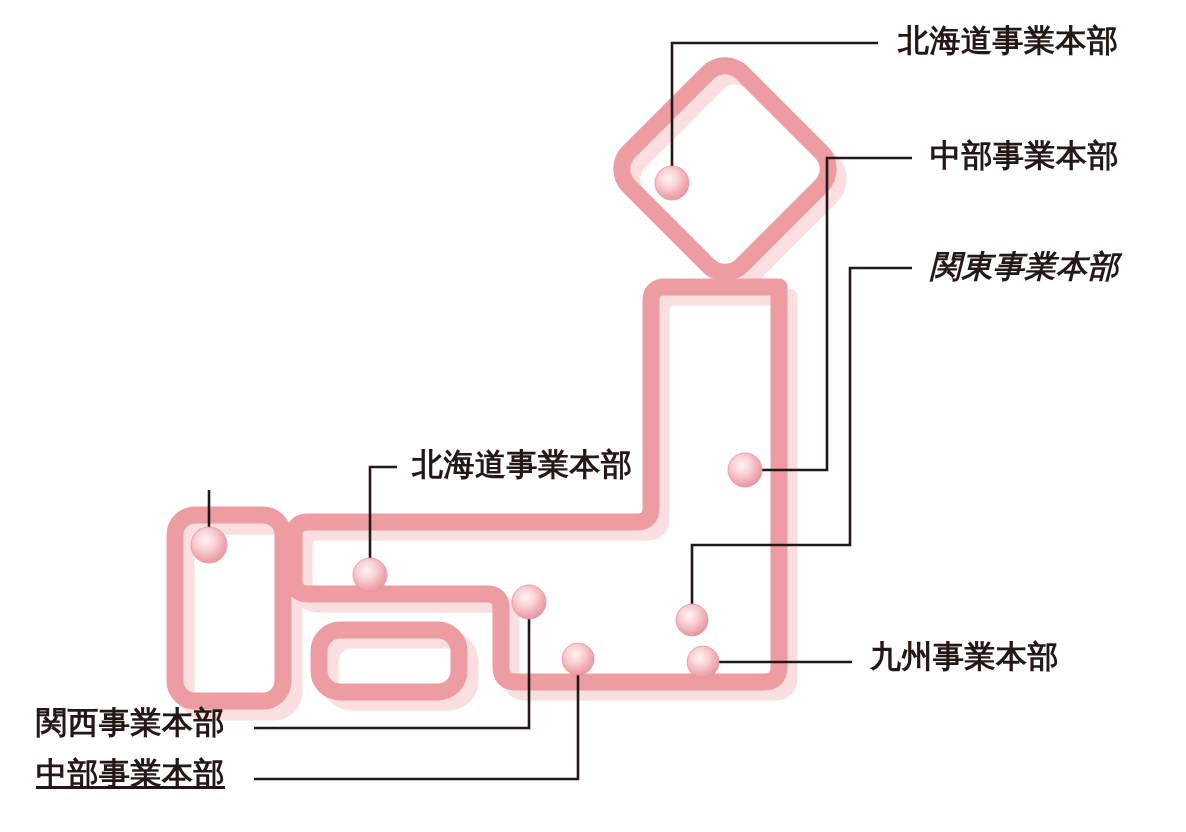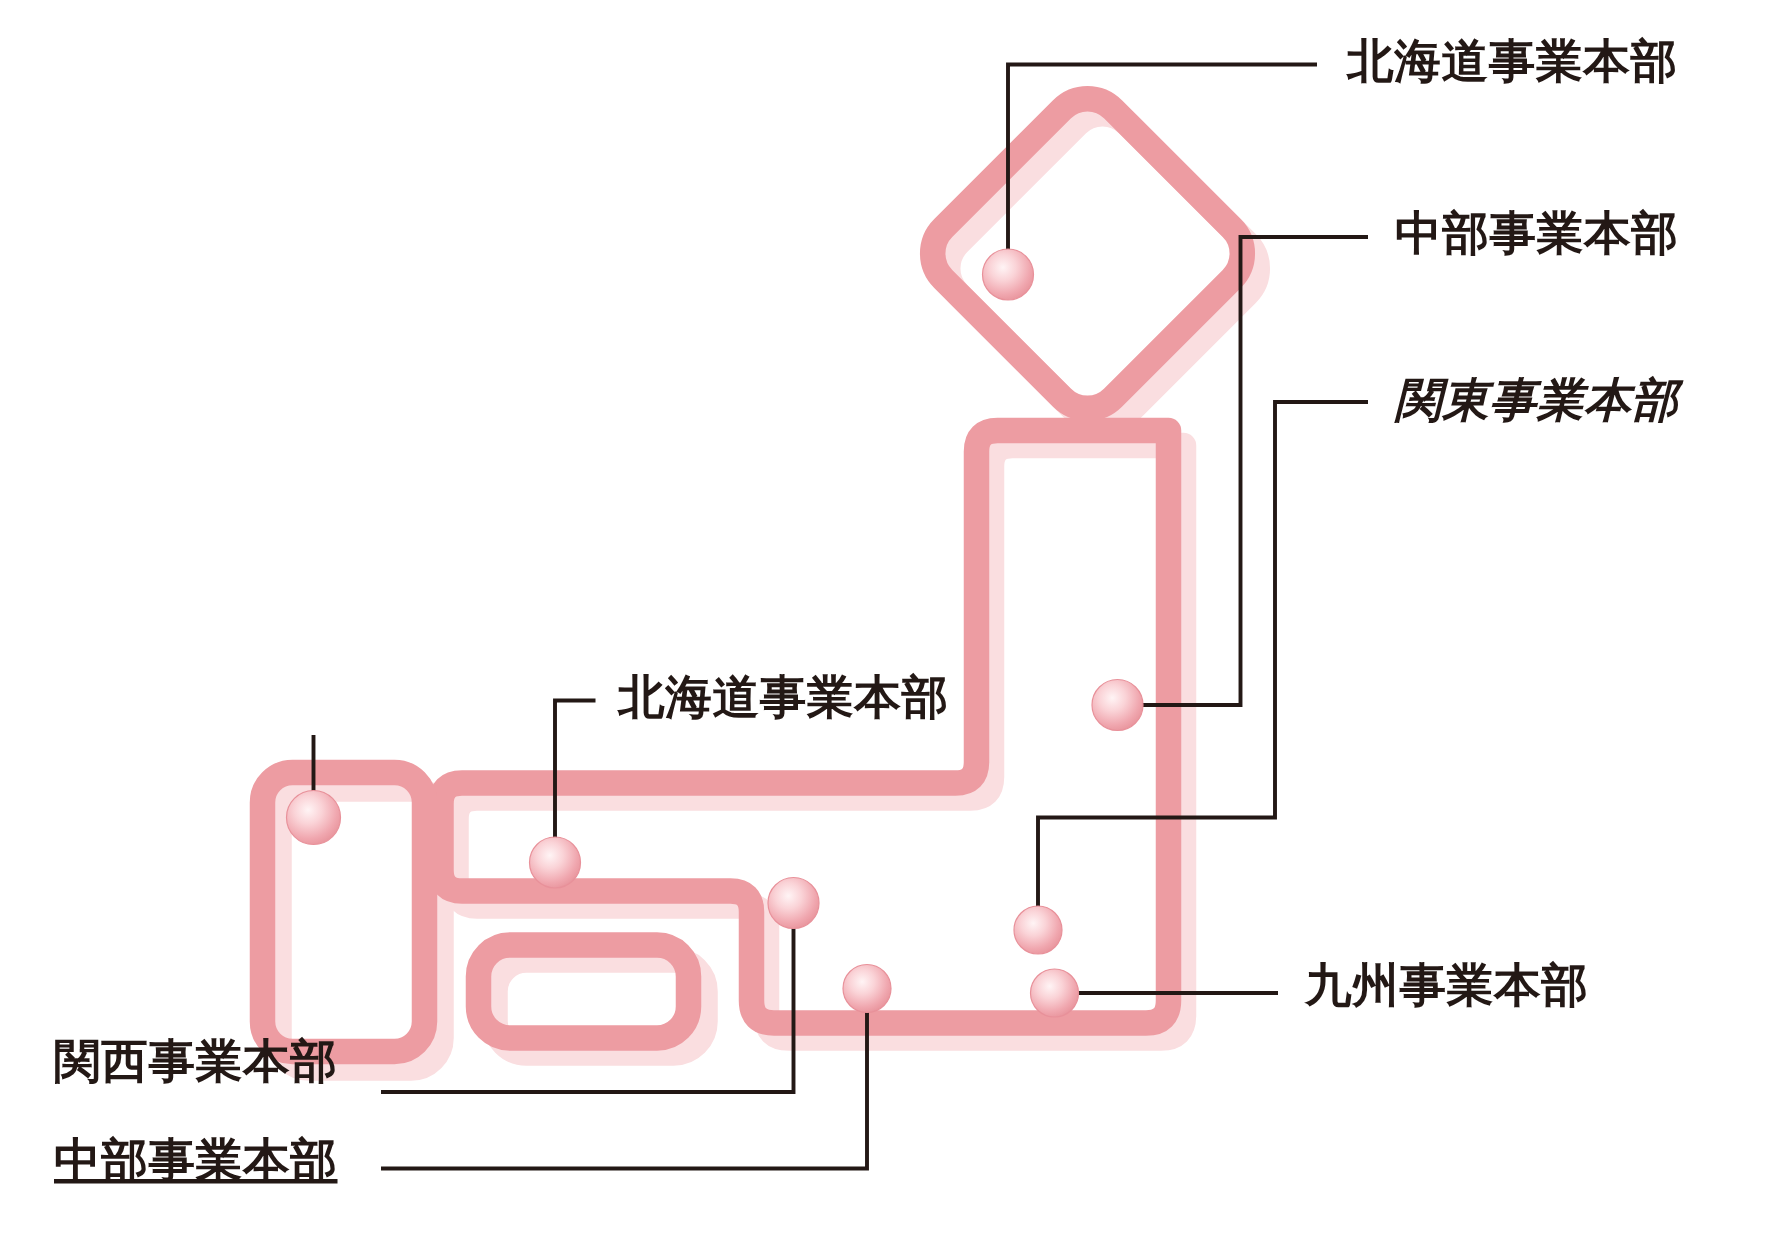--- a/index.html
+++ b/index.html
@@ -116,16 +116,16 @@
           <title>中部事業本部</title>
         </circle>
       </g>
   </svg>
 
   <div class="map-label" style="left: 898px; top: 25px;">北海道事業本部</div>
   <div class="map-label" style="left: 930px; top: 140px;">中部事業本部</div>
   <div class="map-label" style="left: 930px; top: 251px; font-style: italic;">関東事業本部</div>
   <div class="map-label" style="left: 412px; top: 449px;">北海道事業本部</div>
   <div class="map-label" style="left: 870px; top: 641px;">九州事業本部</div>
-  <div class="map-label" style="left: 36px; top: 692px;">関西事業本部</div>
+  <div class="map-label" style="left: 36px; top: 707px;">関西事業本部</div>
   <div class="map-label" style="left: 36px; top: 758px; text-decoration: underline;">中部事業本部</div>
 
 </div>
 
 </body></html>

